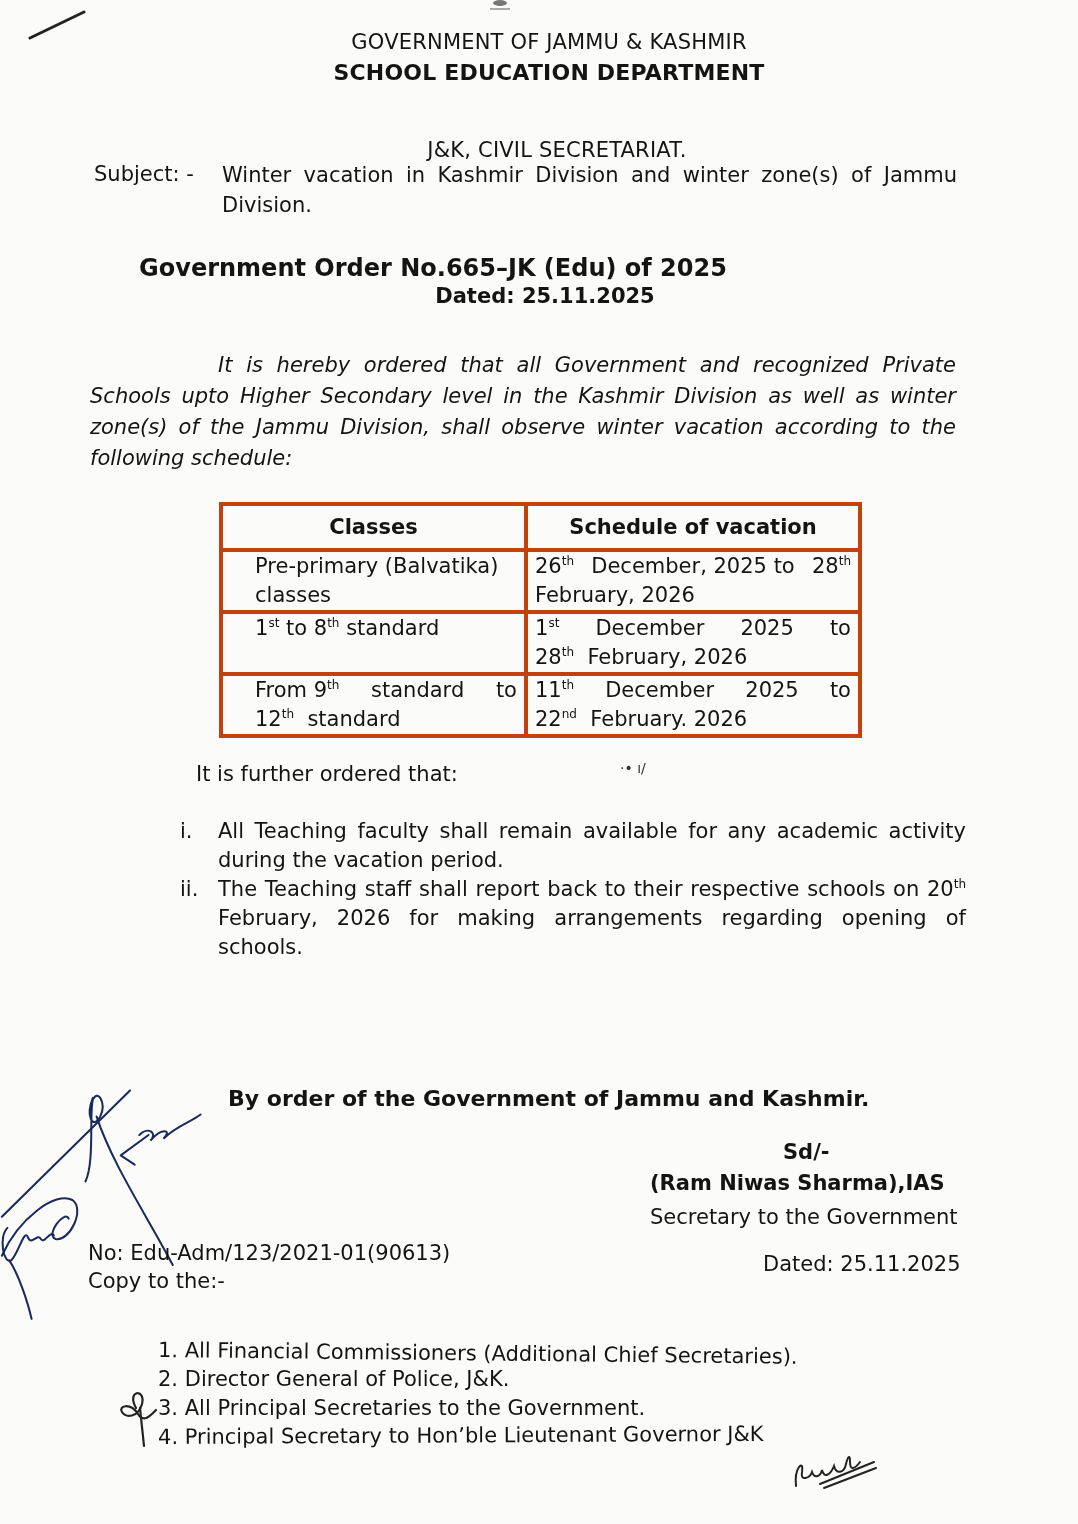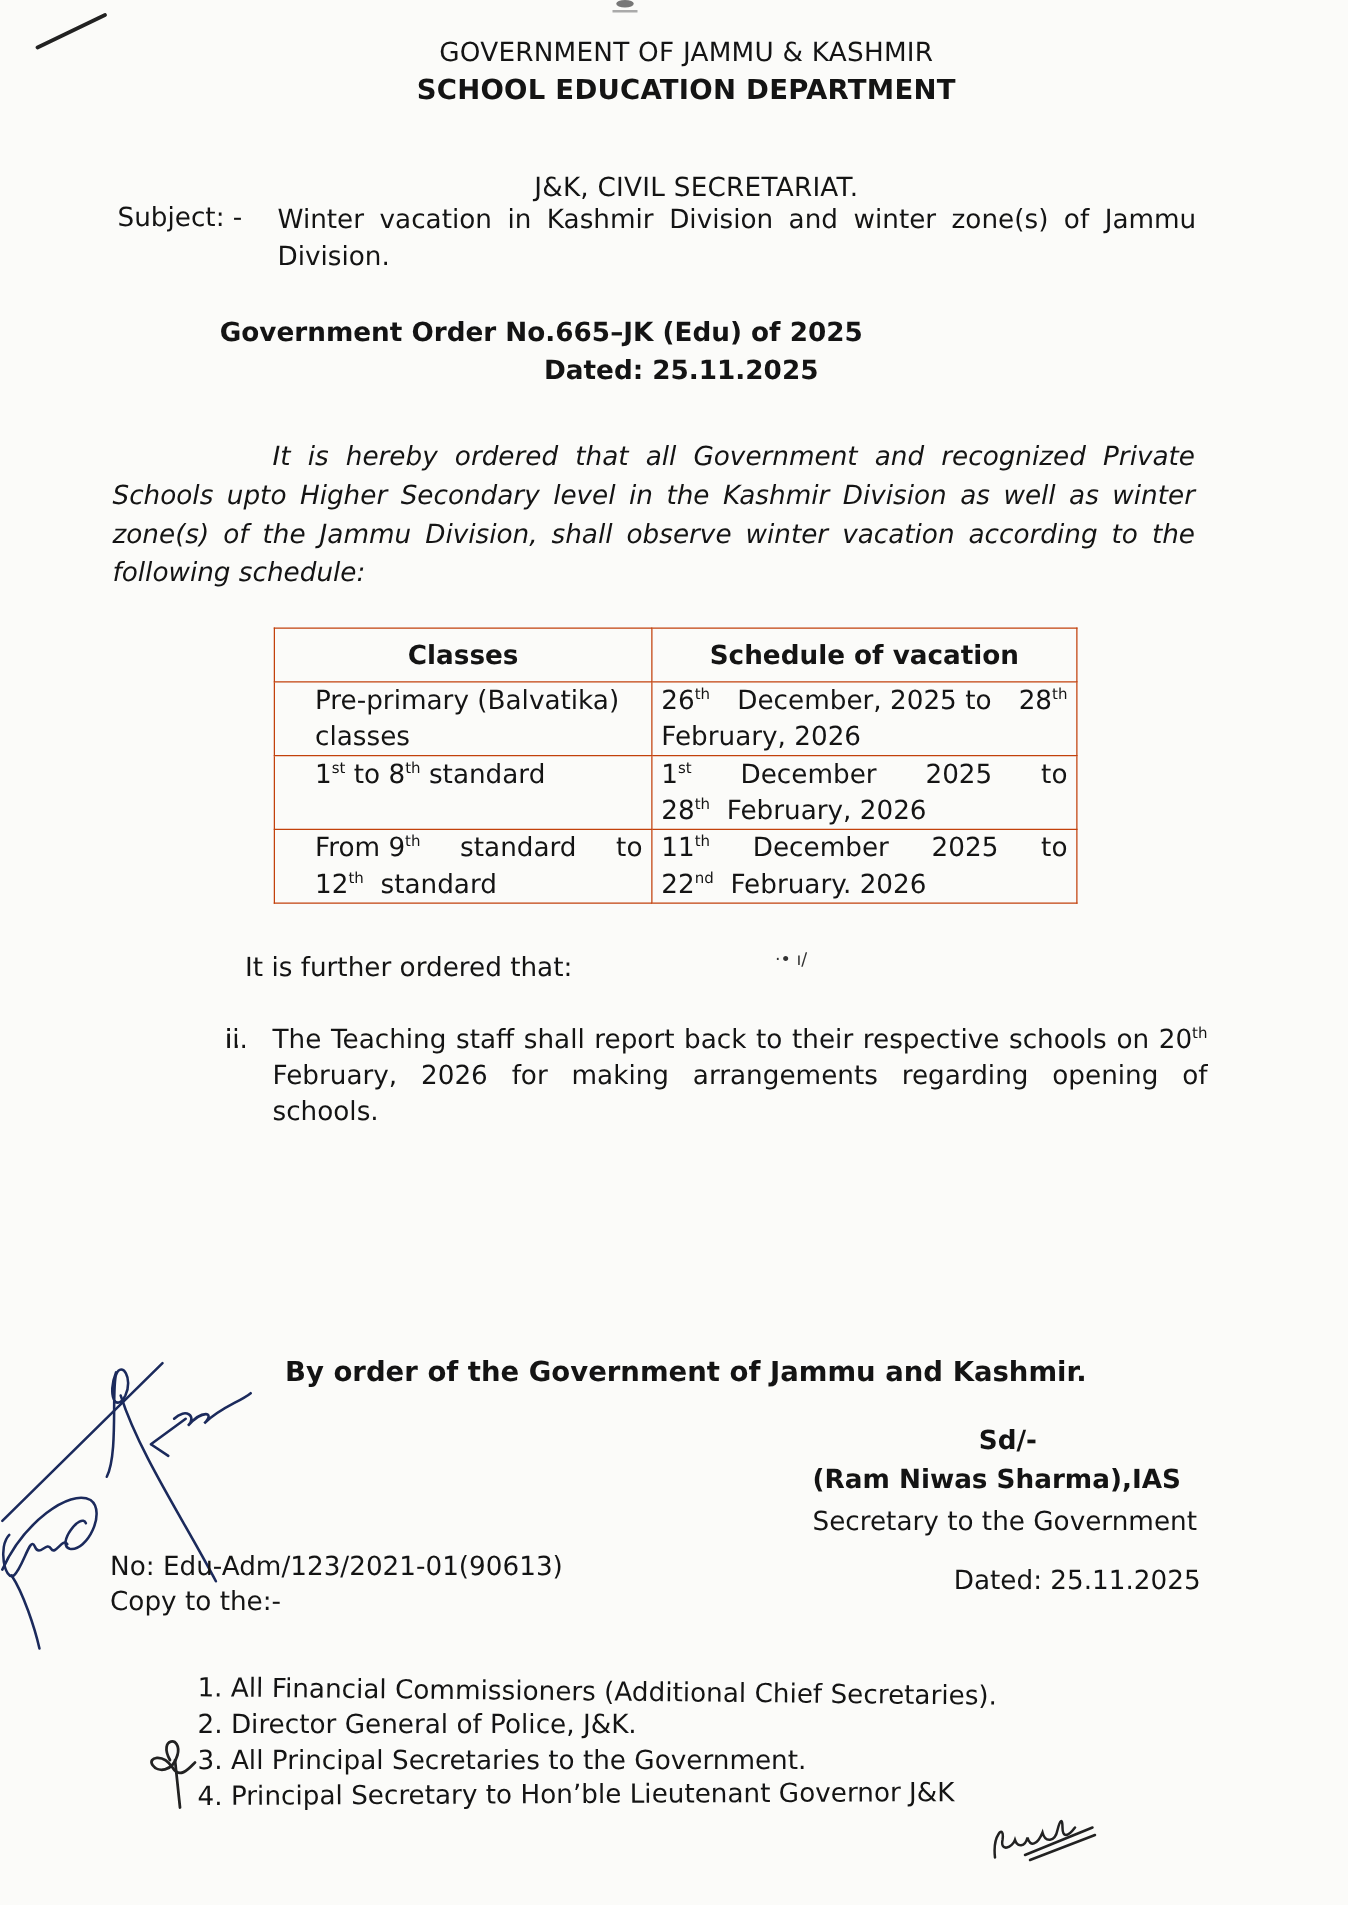--- a/index.html
+++ b/index.html
@@ -9,29 +9,29 @@
   }
   .abs { position: absolute; }
   .emblem { left: 478px; top: 0px; width: 44px; height: 12px; }
   .pen-mark { left: 28px; top: 8px; width: 60px; height: 34px; }
   .hdr { left: 0; width: 1078px; text-align: center; font-size: 21px; letter-spacing: 0.2px; }
   .hdr1 { top: 30px; font-weight: normal; padding-left: 20px; box-sizing: border-box; }
   .hdr2 { top: 60px; font-weight: bold; font-size: 22px; padding-left: 20px; box-sizing: border-box; }
   .hdr3 { top: 93px; font-size: 21px; padding-left: 36px; box-sizing: border-box; margin-top: 45px; }
   .subject-label { left: 94px; top: 162px; font-size: 21px; }
   .subject-text { left: 222px; top: 160px; width: 735px; font-size: 21px; line-height: 30px; text-align: justify; text-align-last: left; }
-  .order-no { left: 0; width: 855px; top: 254px; text-align: center; font-weight: bold; font-size: 21px; padding-left: 11px; box-sizing: border-box; }
+  .order-no { left: 0; width: 855px; top: 254px; text-align: center; font-weight: bold; font-size: 24px; padding-left: 11px; box-sizing: border-box; }
   .order-date { left: 0; width: 1078px; top: 284px; text-align: center; font-weight: bold; font-size: 21px; padding-left: 12px; box-sizing: border-box; }
   .para { left: 90px; top: 350px; width: 866px; font-size: 21px; line-height: 31px; text-align: justify; font-style: italic; }
   .para .indent { display: inline-block; width: 128px; }
   table.sched {
     position: absolute; left: 219px; top: 502px; width: 643px; border-collapse: collapse;
     font-size: 21px; line-height: 29px;
   }
-  table.sched td, table.sched th { border: 1px solid #c2410c; padding: 0 7px; vertical-align: top; }
+  table.sched td, table.sched th { border: 4px solid #c2410c; padding: 0 7px; vertical-align: top; }
   table.sched th { font-weight: bold; height: 42px; vertical-align: middle; text-align: center; }
   table.sched td.c1 { width: 262px; padding-left: 32px; }
   sup { font-size: 12px; line-height: 0; vertical-align: super; }
   .justify-line { display: flex; justify-content: space-between; align-items: center; }
   .further { left: 196px; top: 762px; font-size: 21px; }
   .stray { left: 620px; top: 760px; font-size: 14px; color: #333; }
   ol.roman { position: absolute; left: 180px; top: 817px; width: 786px; margin: 0; padding: 0; list-style: none; font-size: 21px; line-height: 29px; }
   ol.roman li { position: relative; padding-left: 38px; text-align: justify; text-align-last: left; }
   ol.roman li .num { position: absolute; left: 0; width: 34px; text-align: right; }
   .byorder { left: 228px; top: 1086px; font-weight: bold; font-size: 22px; }
@@ -127,20 +127,21 @@
   </tr>
 </tbody>
   </table>
 
 <div class="abs further">It is further ordered that:</div>
 <div class="abs stray">·•  ı/</div>
 
 <ol class="roman">
   <li>
     <span class="num">i.</span>
+    <span>All Teaching faculty shall remain available for any academic activity during the vacation period.</span>
   </li>
   <li>
     <span class="num">ii.</span>
     <span><span>The Teaching staff shall report back to their respective schools on 20</span><sup>th</sup><span> February, 2026 for making arrangements regarding opening of schools.</span></span>
   </li>
 </ol>
 
 <svg class="abs sig-main" viewBox="0 0 280 260">
   <g fill="none" stroke="#1b2a5c" stroke-width="2.2" stroke-linecap="round">
     <path d="M2 148 L140 12"></path>

